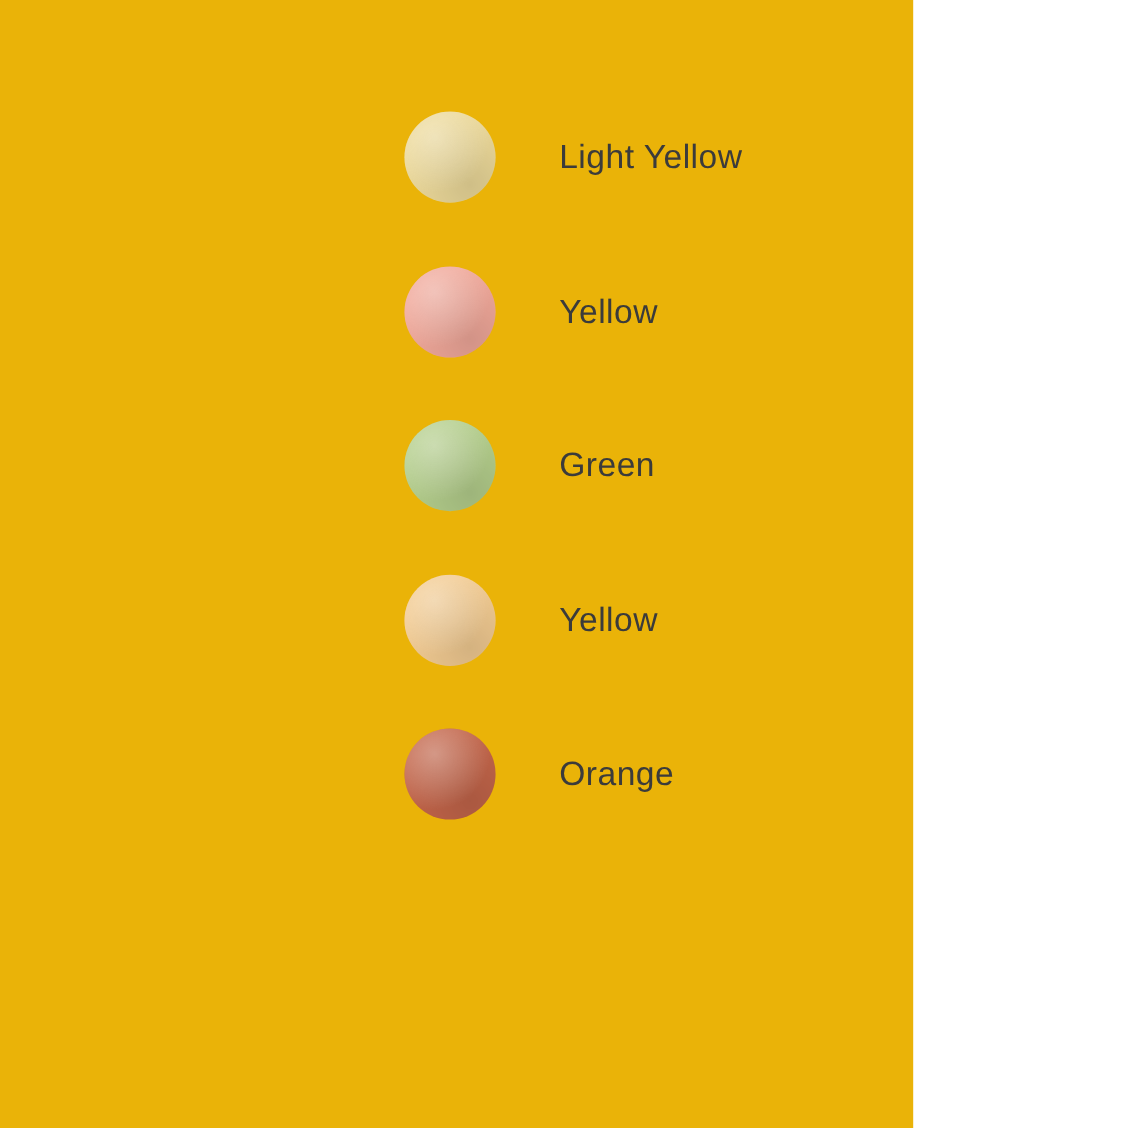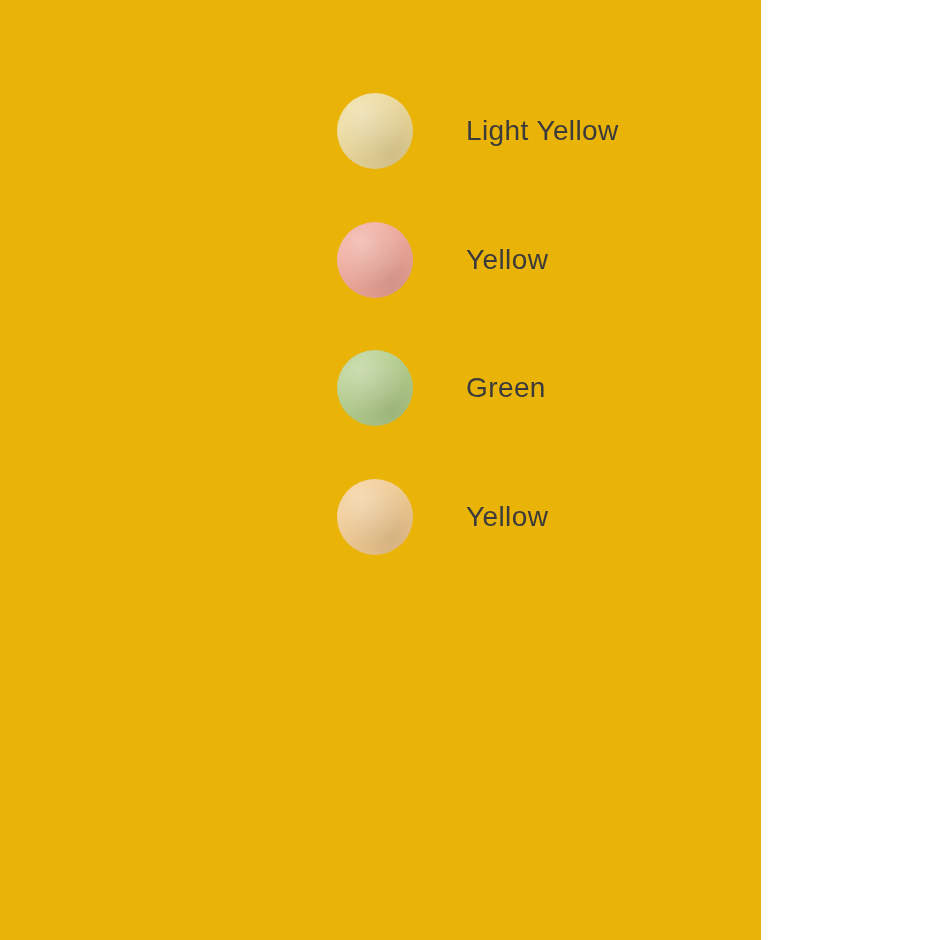--- a/index.html
+++ b/index.html
@@ -119,15 +119,21 @@
       <span class="swatch-label" style="color: rgb(59, 59, 59);">Green</span>
     </div>
 
     <div class="swatch-row">
       <span class="swatch-dot-wrap">
         <span class="swatch-dot" style="background-color: rgb(242, 203, 146);"></span>
       </span>
       <span class="swatch-label" style="color: rgb(59, 59, 59);">Yellow</span>
     </div>
 
+    <div class="swatch-row">
+      <span class="swatch-dot-wrap">
+        <span class="swatch-dot" style="background-color: rgb(194, 101, 74);"></span>
+      </span>
+      <span class="swatch-label" style="color: rgb(59, 59, 59);">Orange</span>
+    </div>
 
   </div>
 </div>
 
 </body></html>

